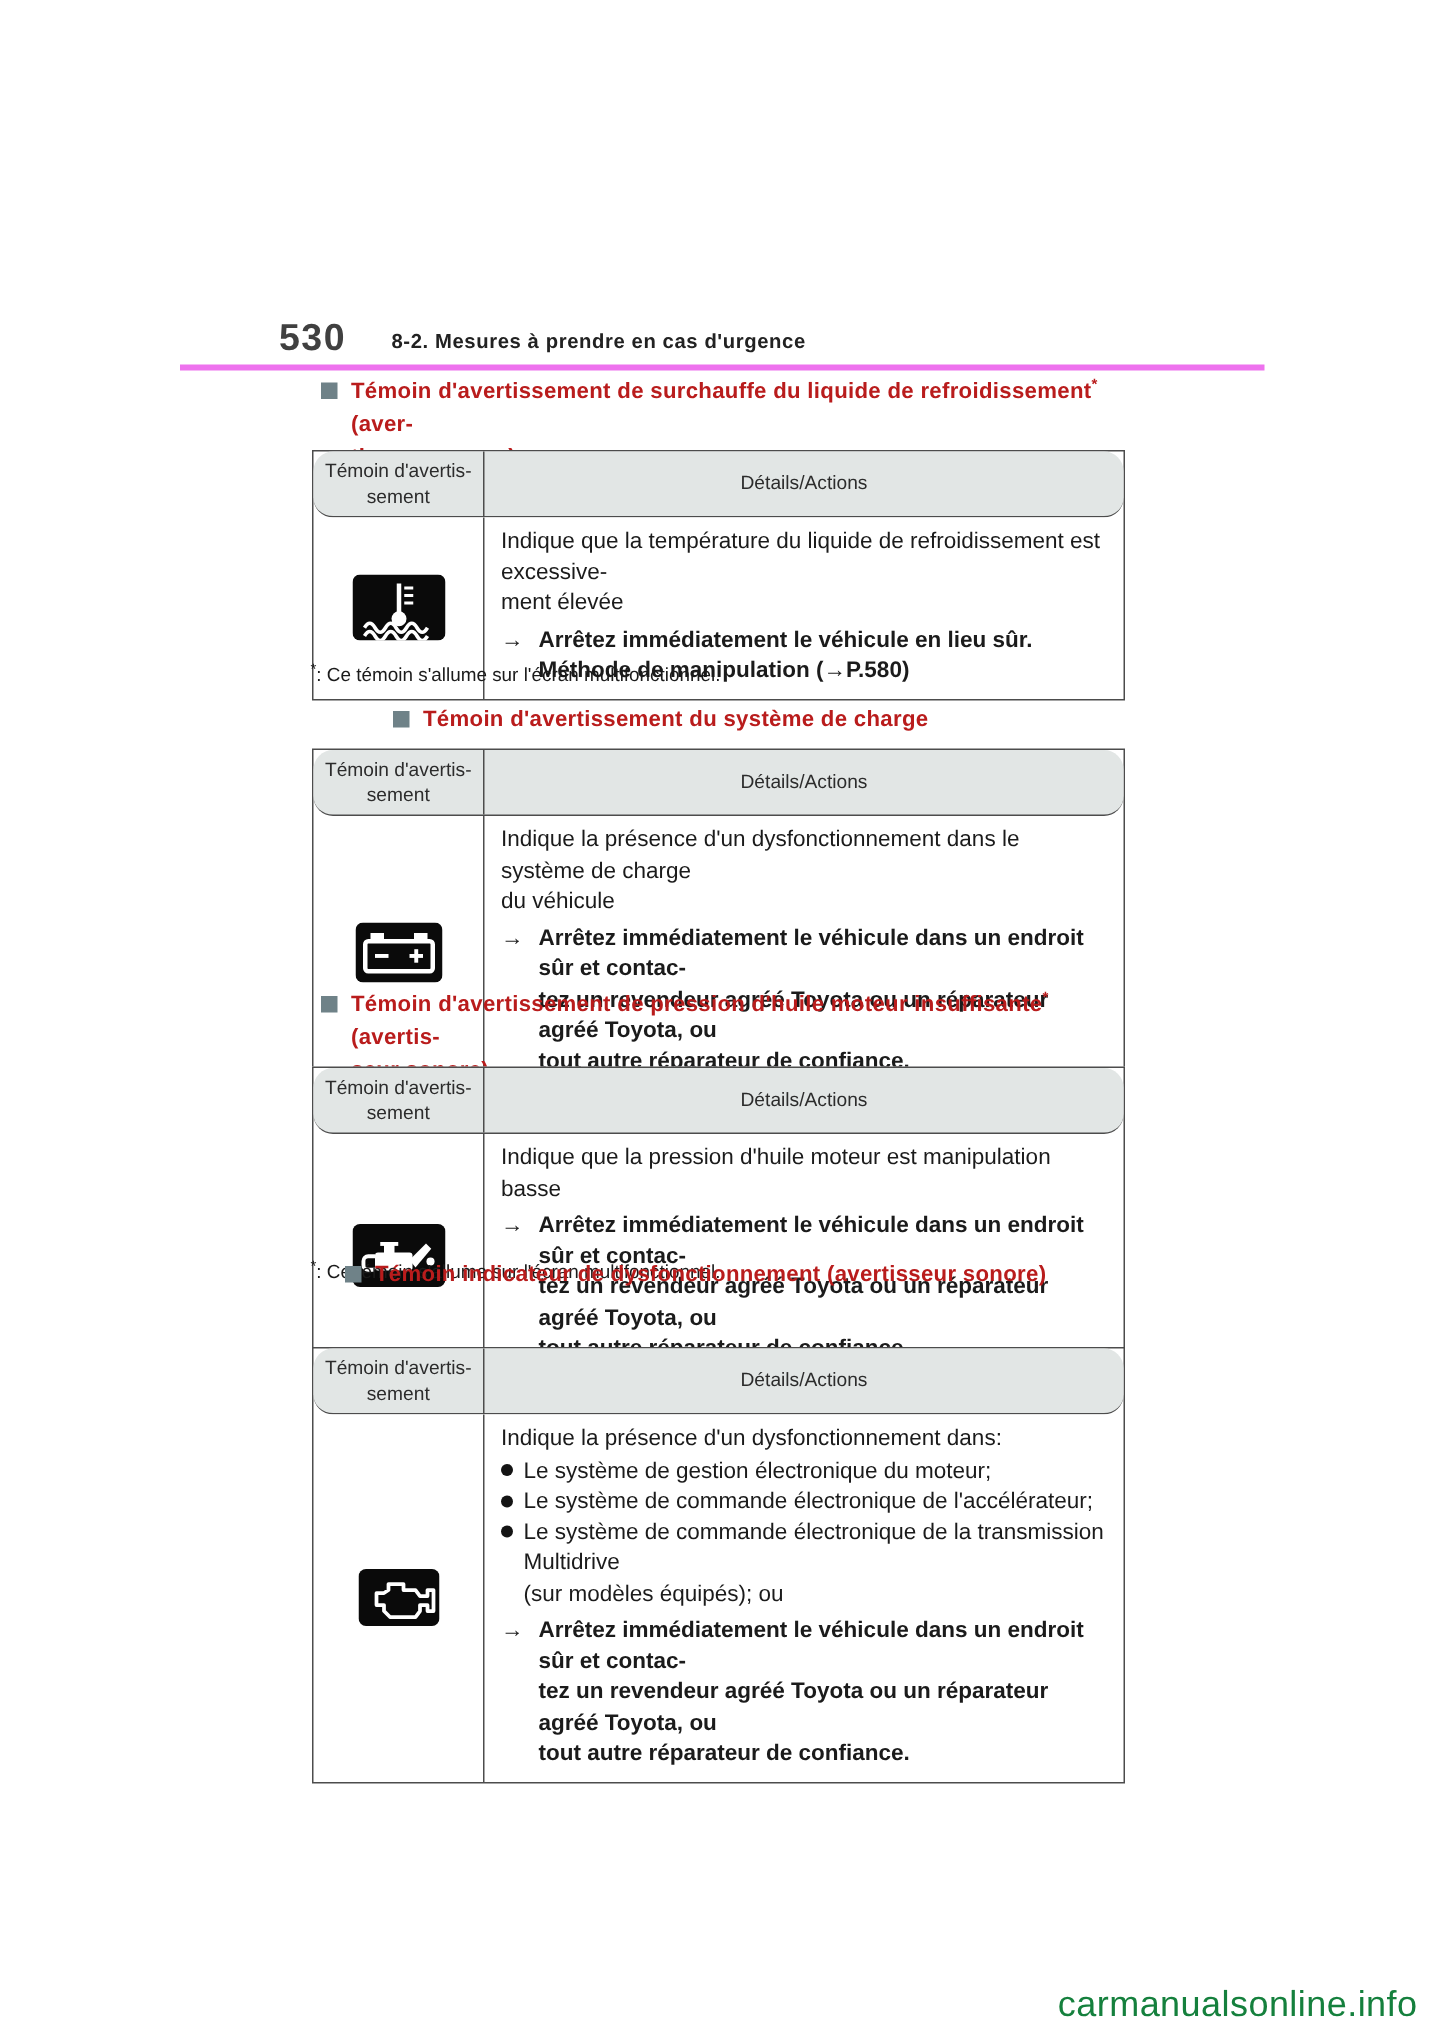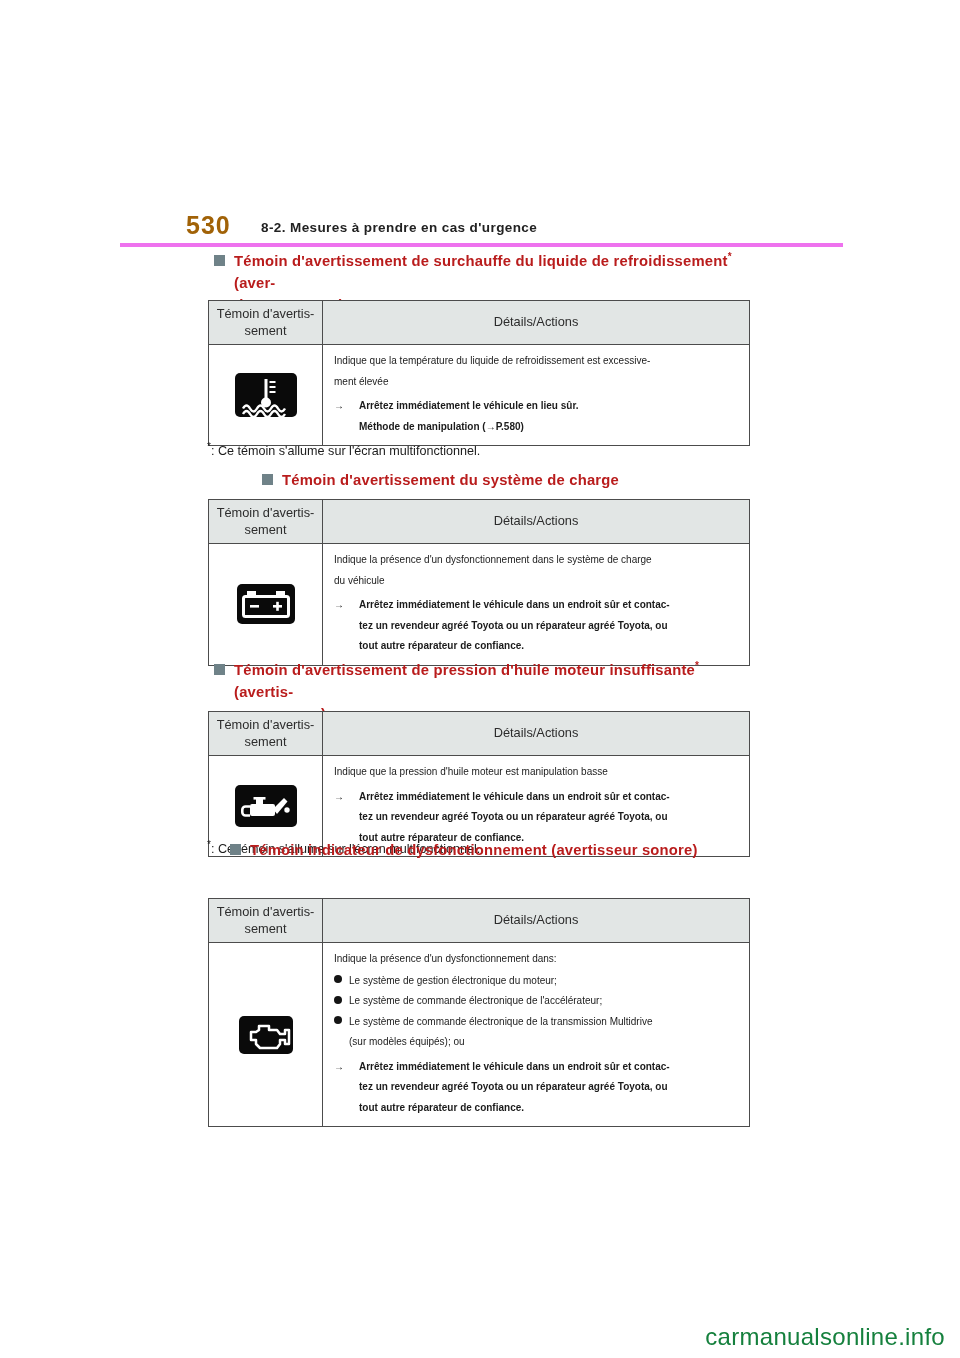--- a/index.html
+++ b/index.html
@@ -2,40 +2,40 @@
 <html><head>
 <meta charset="utf-8">
 <style>
   html,body { margin:0; padding:0; background:#ffffff; }
   .page {
     position:relative; width:960px; height:1358px; overflow:hidden;
     background:#ffffff; color:#1b1b1b;
     font-family:"Liberation Sans", sans-serif;
   }
   
-  .pagenum { position:absolute; left:186px; top:211px; font-size:25px; font-weight:bold; letter-spacing:1px; color:#a16207; }
+  .pagenum { position:absolute; left:186px; top:211px; font-size:25px; font-weight:bold; letter-spacing:1px; color:#404040; }
   .chapter { position:absolute; left:261px; top:220px; font-size:13.5px; font-weight:bold; letter-spacing:0.4px; color:#222; }
   .rule    { position:absolute; left:120px; top:243px; width:723px; height:4px; background:#ee72ee; }
   
   .sec { position:absolute; left:214px; width:548px; font-size:14.8px; font-weight:bold;
          line-height:22px; letter-spacing:0.2px; color:#b91c1c; display:flex; align-items:flex-start; }
   .sqbullet { flex:none; width:11px; height:11px; background:#6f8288; margin:5px 9px 0 0; }
   .sec sup { font-size:10px; line-height:0; }
   
   .tbl { position:absolute; left:208px; width:540px; border:1.5px solid #4c4c4c; background:#fff; }
   .row { display:flex; }
   .c1 { flex:none; width:113px; border-right:1.5px solid #4c4c4c;
         display:flex; flex-direction:column; align-items:center; justify-content:center; text-align:center; }
   .c2 { flex:1; min-width:0; }
-  .thead { background:#e2e6e5; border-bottom:1.5px solid #4c4c4c; min-height:43px; }
+  .thead { background:#e2e6e5; border-bottom:1.5px solid #4c4c4c; min-height:43px;border-radius:13px; }
   .thead .c1, .thead .c2 { font-size:12.8px; color:#2c2c2c; line-height:16.5px;
         display:flex; align-items:center; justify-content:center; }
   .thead .c1 { flex-direction:column; }
   .tbody .c1 { padding:8px 0; }
-  .tbody .c2 { padding:6px 10px 8px 11px; font-size:10px; line-height:20.5px; }
+  .tbody .c2 { padding:6px 10px 8px 11px; font-size:15px; line-height:20.5px; }
   .action { margin-top:4px; font-weight:bold; }
   .aline  { padding-left:25px; }
   .arrow  { display:inline-block; width:25px; margin-left:-25px; font-weight:normal; }
   .bullets { margin-top:1px; }
   .bline  { padding-left:15px; }
   .dot    { display:inline-block; width:8px; height:8px; border-radius:50%; background:#141414;
             margin:0 7px 0 -15px; vertical-align:0.5px; }
   
   .footnote { position:absolute; left:207px; font-size:12.6px; color:#1b1b1b; }
   .footnote sup { font-size:10px; }

